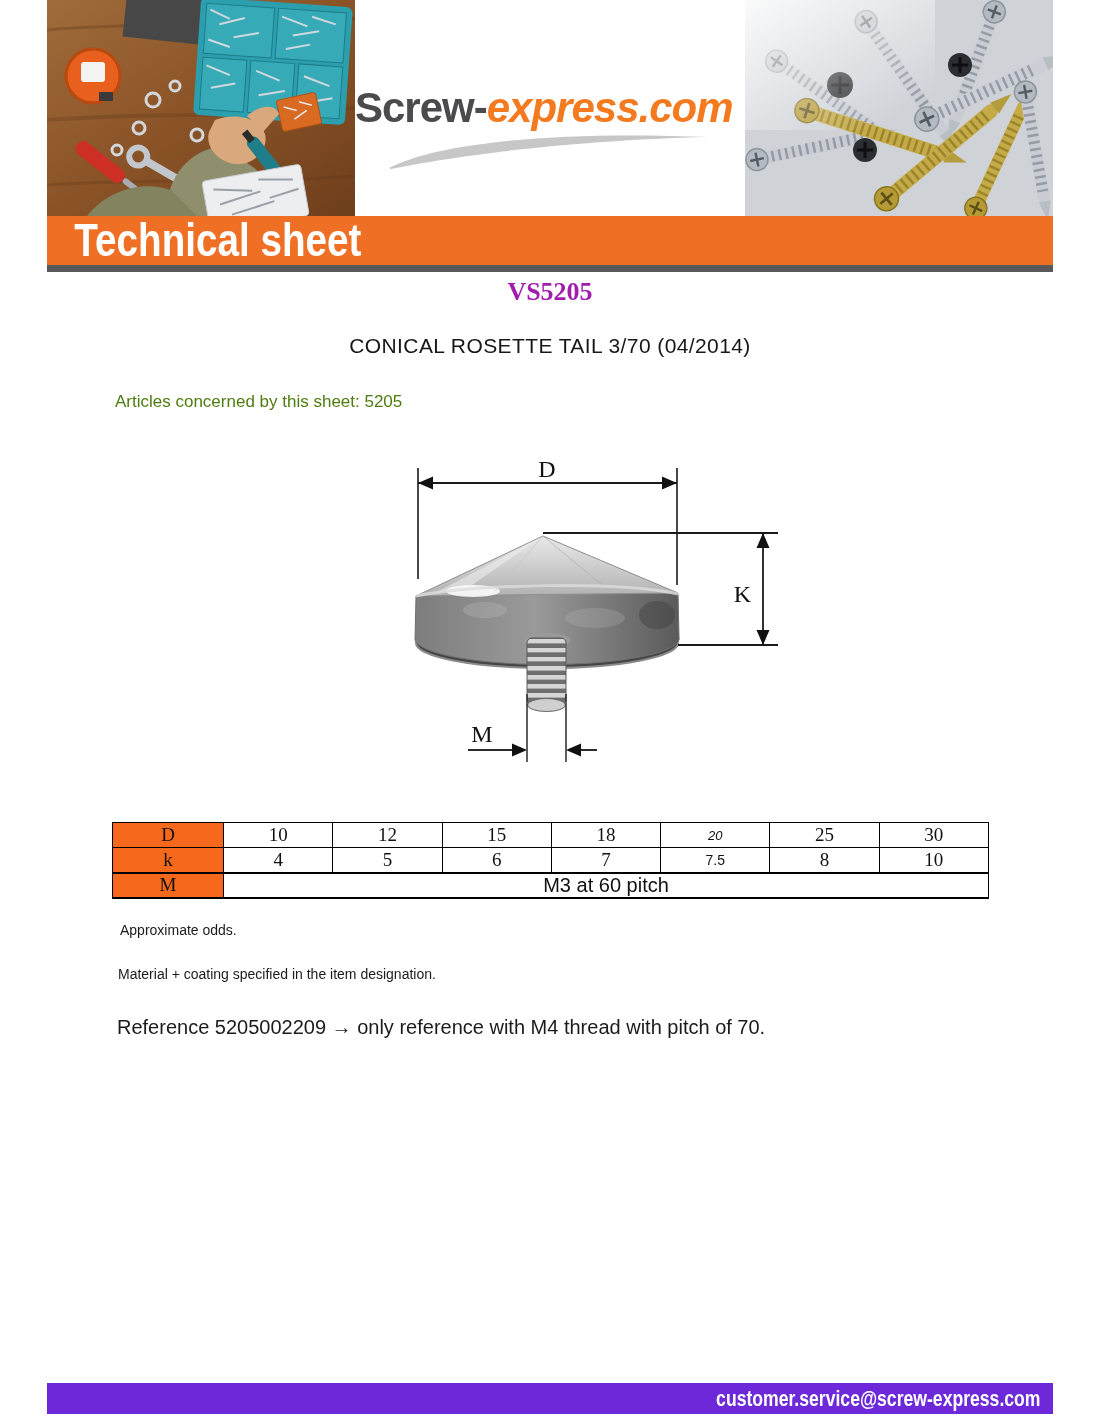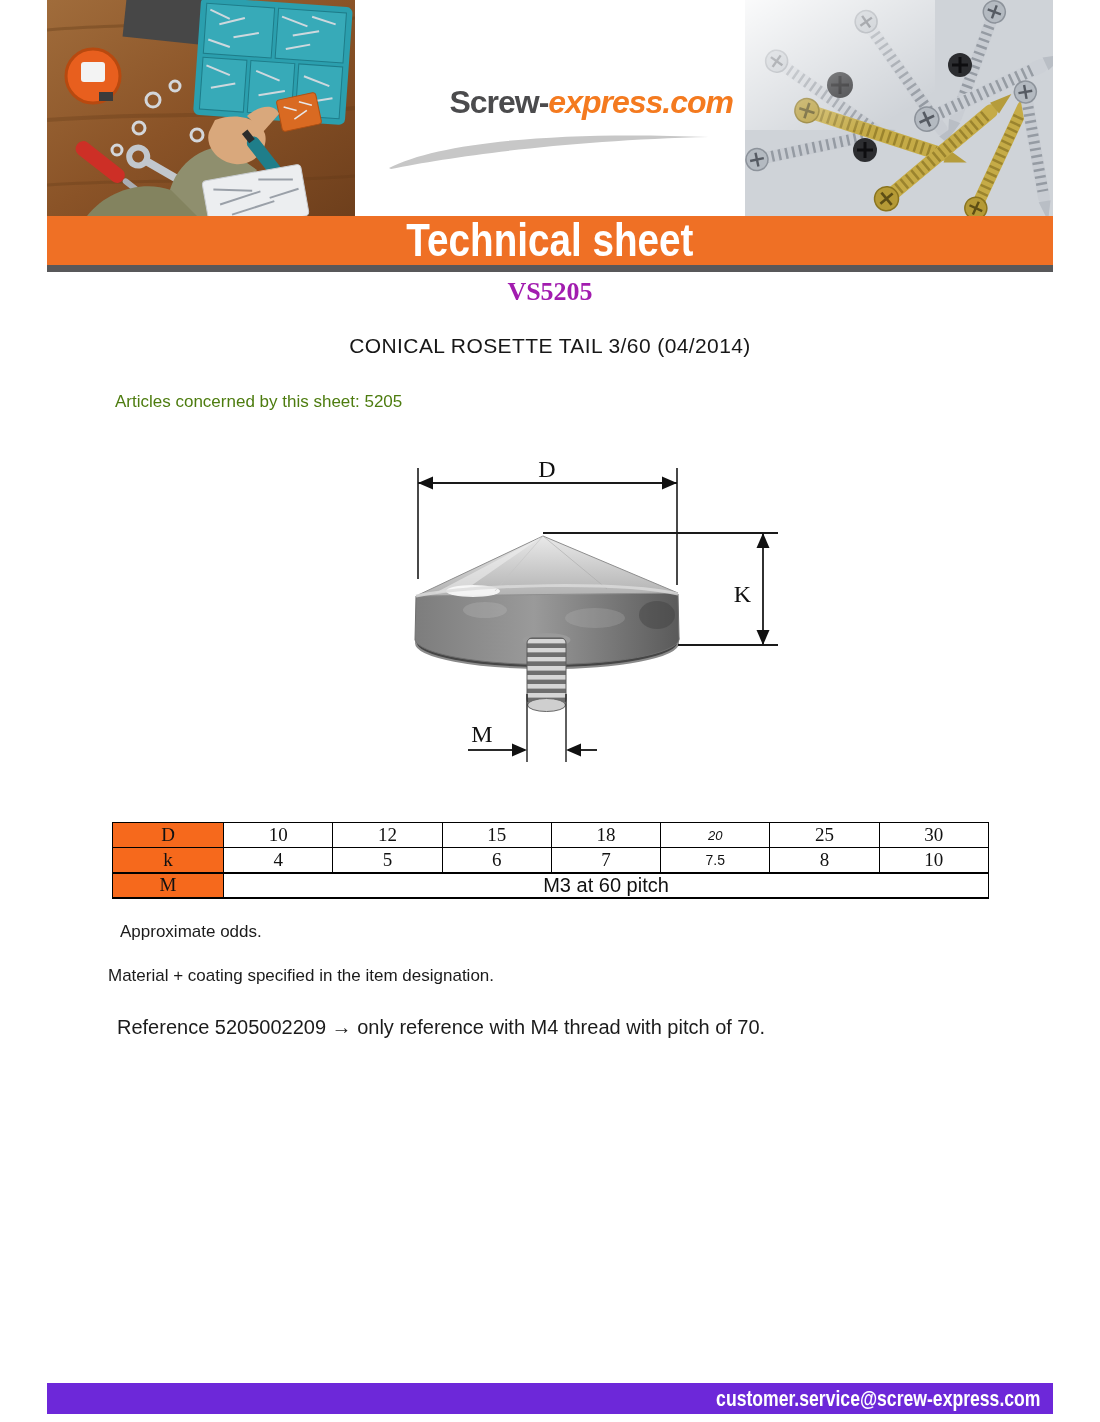--- a/index.html
+++ b/index.html
@@ -6,27 +6,27 @@
   html,body { background:#ffffff; }
   .page {
     position:relative; width:1100px; height:1422px; background:#ffffff;
     font-family:"Liberation Sans", sans-serif; overflow:hidden; margin:0 auto;
   }
   
   .header-strip { position:absolute; left:47px; top:0; width:1006px; height:216px; display:flex; }
   .photo { width:308px; height:216px; overflow:hidden; }
   .photo svg { display:block; width:100%; height:100%; }
   .logo-area { position:relative; width:390px; height:216px; background:#fff; }
-  .logo-line { position:absolute; left:0; right:12px; top:84px; text-align:right;
-               font-weight:bold; font-size:32px; letter-spacing:-1px; white-space:nowrap; }
+  .logo-line { position:absolute; left:0; right:0; top:84px; text-align:left;
+               font-weight:bold; font-size:42px; letter-spacing:-1px; white-space:nowrap; }
   .logo-p1 { color:#4b4b4d; }
   .logo-p2 { color:#f47a1f; font-style:italic; }
   .swoosh { position:absolute; left:26px; top:128px; }
   .orange-band { position:absolute; left:47px; top:216px; width:1006px; height:49px;
-                 background:#ef7025; text-align:center; overflow:hidden; }
+                 background:#ef7025; overflow:hidden; }
   .band-text { display:inline-block; color:#ffffff; font-weight:bold; font-size:46px;
                line-height:49px; transform:scale(0.84,1); transform-origin:center;
                letter-spacing:0; white-space:nowrap; }
   .gray-rule { position:absolute; left:47px; top:265px; width:1006px; height:7px; background:#58585a; }
 
   
   .doc-title { position:absolute; left:0; top:277px; width:1100px; text-align:center;
                font-family:"Liberation Serif", serif; font-weight:bold; font-size:26px; color:#a21caf; }
   .doc-subtitle { position:absolute; left:0; top:334px; width:1100px; text-align:center;
                   font-size:21px; letter-spacing:0.4px; color:#171717; }
@@ -44,23 +44,23 @@
                    height:25px; padding:0; }
   .dims-table col.lbl { width:111px; }
   .dims-table td.hd { background:#f6691c; }
   .dims-table tr.mrow td { border-top:2px solid #000; height:23px; }
   .dims-table { border-bottom:2px solid #000; }
   .dims-table td.alt-md { font-family:"Liberation Sans", sans-serif; font-size:13px;font-style:italic; }
   .dims-table td.alt-sm { font-family:"Liberation Sans", sans-serif; font-size:14px; }
   .dims-table td.span-cell { font-family:"Liberation Sans", sans-serif; font-size:20px; }
 
   
-  .note { position:absolute; font-size:17px; color:#1b1b1b; white-space:nowrap; }
+  .note { position:absolute; font-size:14px; color:#1b1b1b; white-space:nowrap; }
   .note-1 { left:120px; top:922px; }
-  .note-2 { left:108px; top:966px; }
+  .note-2 { left:118px; top:966px; }
   .note-3 { left:117px; top:1016px; font-size:20px; }
   .disclaimer { left:115px; top:1270px; }
 
   
   .footer-bar { position:absolute; left:47px; top:1383px; width:1006px; height:31px; background:#6d28d9; }
   .footer-email { position:absolute; right:13px; top:0; line-height:31px; color:#ffffff;
                   font-weight:bold; font-size:22px; transform:scaleX(0.8);
                   transform-origin:right center; white-space:nowrap; }
 </style>
 </head>
@@ -286,21 +286,21 @@
       </svg>
     </div>
   </div>
 
   <div class="orange-band">
     <span class="band-text">Technical sheet</span>
   </div>
   <div class="gray-rule"></div>
 
   <div class="doc-title">VS5205</div>
-  <div class="doc-subtitle">CONICAL ROSETTE TAIL 3/60 (04/2014)</div>
+  <div class="doc-subtitle">CONICAL ROSETTE TAIL 3/70 (04/2014)</div>
   <div class="articles-line">Articles concerned by this sheet: 5205</div>
 
   <svg class="diagram" width="410" height="330" viewBox="0 0 410 330">
     <defs>
       <linearGradient id="coneG" x1="0" y1="0" x2="0" y2="1">
         <stop offset="0" stop-color="#e9e9e9"></stop>
           <stop offset="1" stop-color="#b2b2b2"></stop>
       </linearGradient>
       <linearGradient id="bandG" x1="0" y1="0" x2="1" y2="0">
         <stop offset="0" stop-color="#7d7d7d"></stop>

